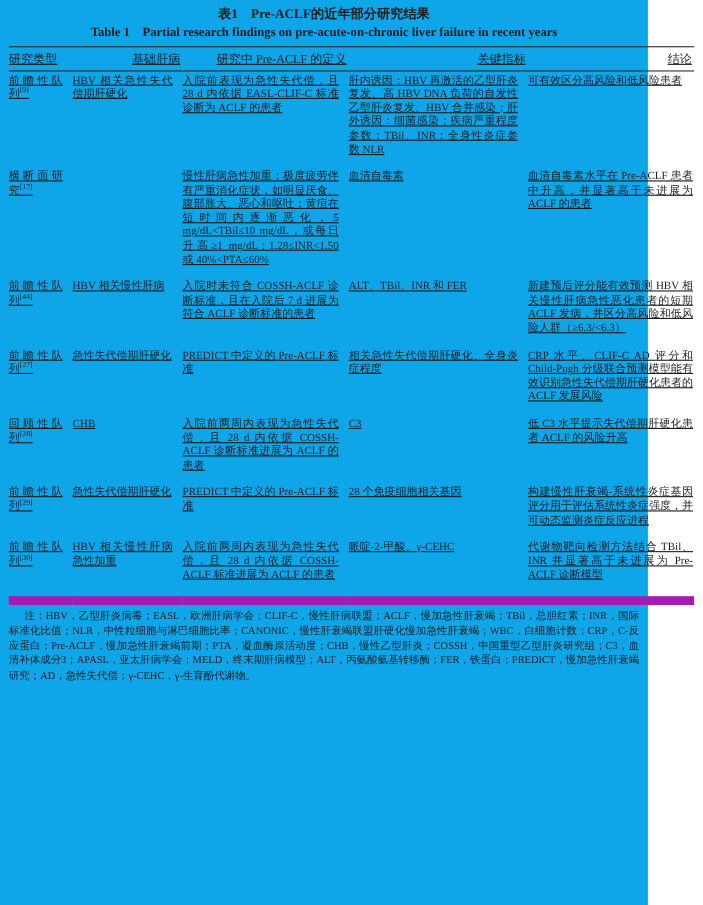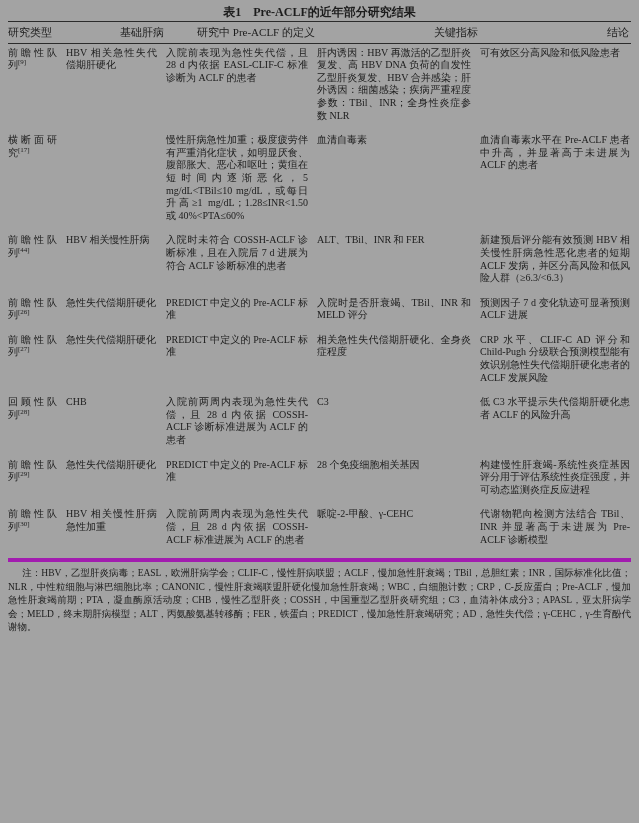--- a/index.html
+++ b/index.html
@@ -1,25 +1,25 @@
 <!DOCTYPE html>
 <html><head>
 <meta charset="utf-8">
 <style>
   html, body {
     margin: 0;
     padding: 0;
     background: #ffffff;
   }
   .page {
-    width: 639px;
+    width: 589px;
     height: 823px;
     box-sizing: border-box;
     padding: 5px 8px 4px 8px;
-    background: #a3a3a3;
+    background: #0ea5e9;
     color: #1c1c1c;
     font-family: "Liberation Serif", "DejaVu Serif", serif;
   }
   .title-cn {
     text-align: center;
     font-weight: bold;
     font-size: 12px;
     line-height: 1.3;
   }
   .title-en {
@@ -28,21 +28,22 @@
     font-size: 11.5px;
     line-height: 1.3;
     margin-top: 2px;
     margin-bottom: 4px;
   }
   table.research-table {
     width: 100%;
     border-collapse: collapse;
     table-layout: fixed;
     border-top: 1.6px solid #2b2b2b;
-    border-bottom: 4px solid #a21caf;
+    border-bottom: 8px solid #a21caf;
+    text-decoration: underline;
   }
   table.research-table thead th {
     font-weight: normal;
     font-size: 11px;
     text-align: right;
     padding: 3px 2px 3px 0;
     border-bottom: 1.4px solid #2b2b2b;
     white-space: nowrap;
     overflow: hidden;
   }
@@ -78,20 +79,21 @@
     word-break: break-word;
   }
 </style>
 </head>
 <body>
 
 <div class="page">
 
   <div class="title-cn">表1　Pre-ACLF的近年部分研究结果</div>
 
+  <div class="title-en">Table 1　Partial research findings on pre-acute-on-chronic liver failure in recent years</div>
 
   <table class="research-table">
     <colgroup>
       <col style="width:58px">
       <col style="width:100px">
       <col style="width:151px">
       <col style="width:163px">
       <col style="width:151px">
     </colgroup>
     <thead>
@@ -124,27 +126,20 @@
 
 
         <tr>
           <td class="c1"><span>前瞻性队列</span><sup class="ref">[44]</sup></td>
           <td class="c2">HBV 相关慢性肝病</td>
           <td class="c3">入院时未符合 COSSH-ACLF 诊断标准，且在入院后 7 d 进展为符合 ACLF 诊断标准的患者</td>
           <td class="c4">ALT、TBil、INR 和 FER</td>
           <td class="c5">新建预后评分能有效预测 HBV 相关慢性肝病急性恶化患者的短期 ACLF 发病，并区分高风险和低风险人群（≥6.3/&lt;6.3）</td>
         </tr>
 
-        <tr>
-          <td class="c1"><span>前瞻性队列</span><sup class="ref">[26]</sup></td>
-          <td class="c2">急性失代偿期肝硬化</td>
-          <td class="c3">PREDICT 中定义的 Pre-ACLF 标准</td>
-          <td class="c4">入院时是否肝衰竭、TBil、INR 和 MELD 评分</td>
-          <td class="c5">预测因子 7 d 变化轨迹可显著预测 ACLF 进展</td>
-        </tr>
 
         <tr>
           <td class="c1"><span>前瞻性队列</span><sup class="ref">[27]</sup></td>
           <td class="c2">急性失代偿期肝硬化</td>
           <td class="c3">PREDICT 中定义的 Pre-ACLF 标准</td>
           <td class="c4">相关急性失代偿期肝硬化、全身炎症程度</td>
           <td class="c5">CRP 水平、CLIF-C AD 评分和 Child-Pugh 分级联合预测模型能有效识别急性失代偿期肝硬化患者的 ACLF 发展风险</td>
         </tr>
 
         <tr>

